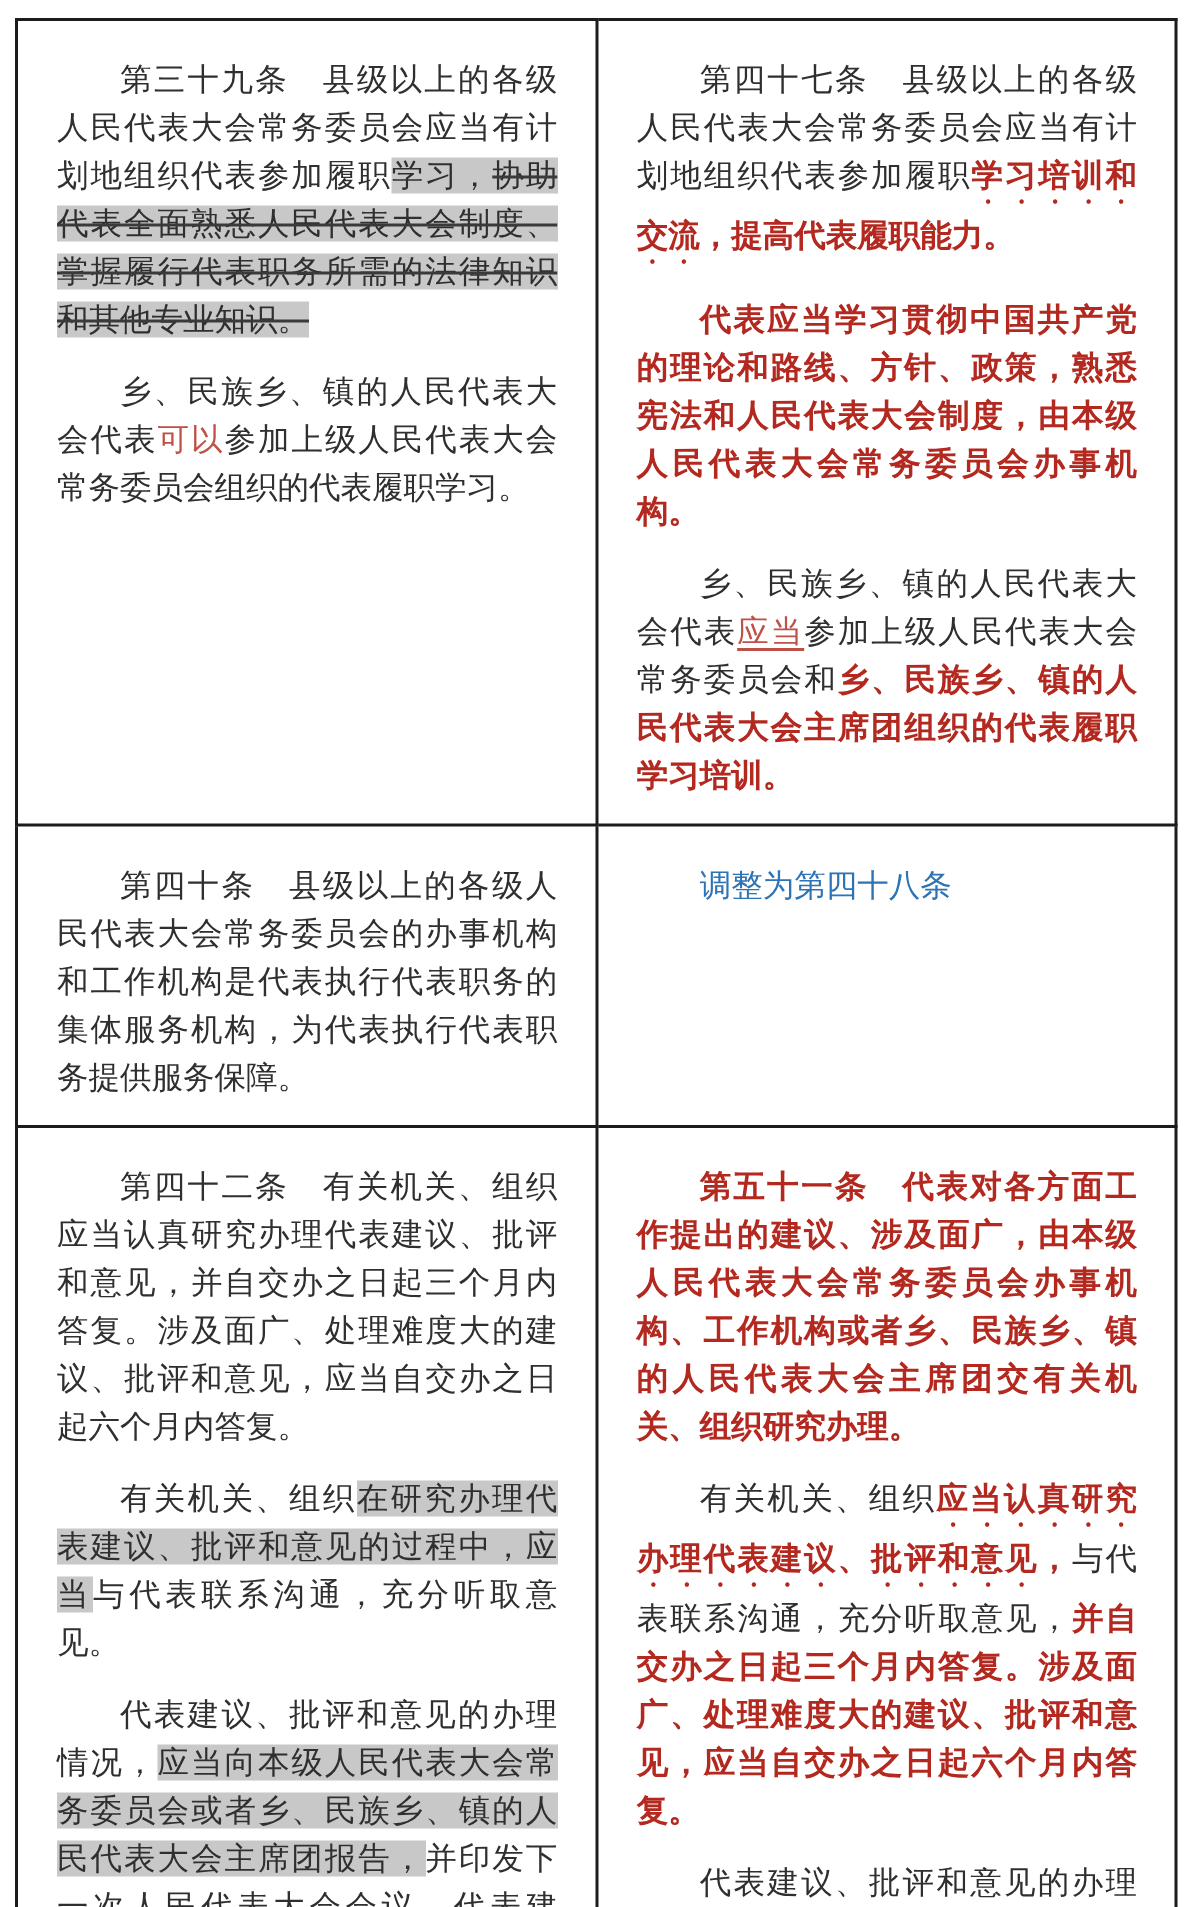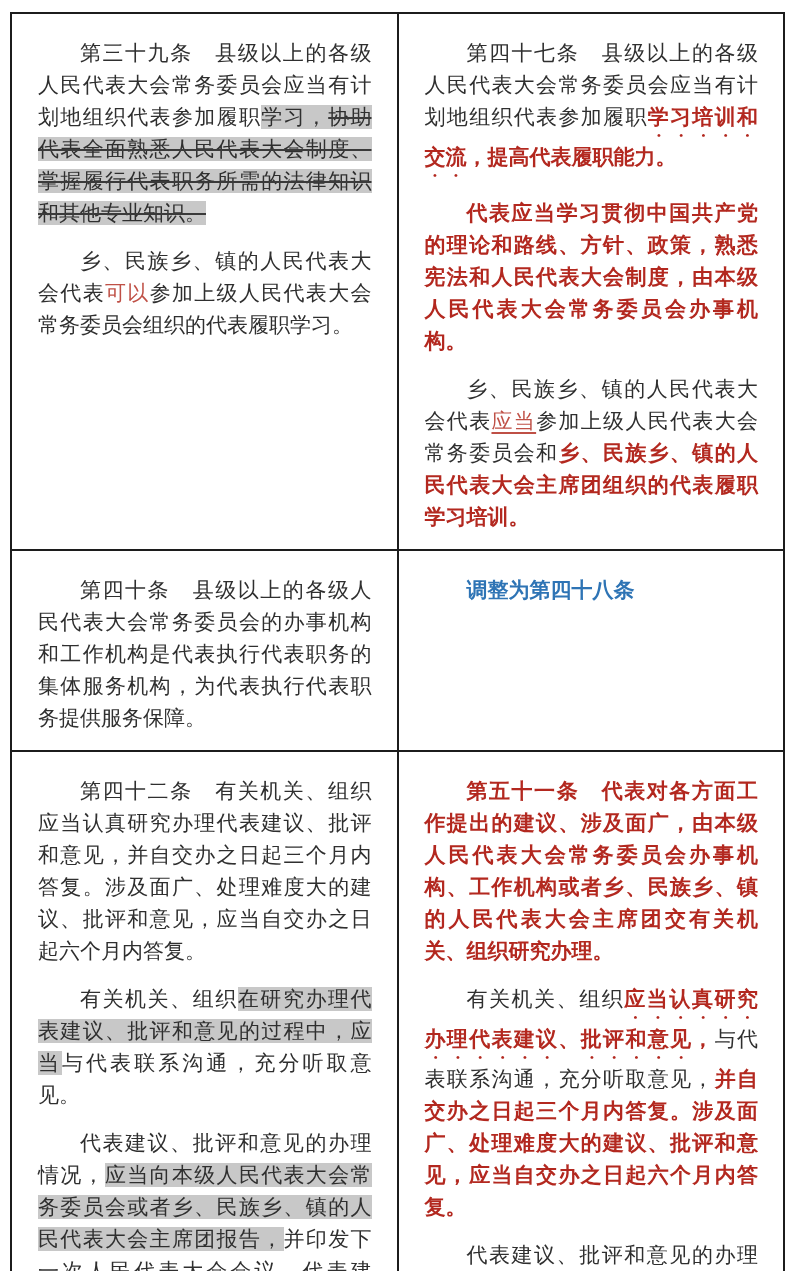--- a/index.html
+++ b/index.html
@@ -56,21 +56,21 @@
     text-decoration-thickness:2px;
     text-underline-offset:4px;
   }
   .run-bd{
     color:var(--red_bold);font-weight:bold;
     -webkit-text-emphasis:filled dot var(--red_bold);
     -webkit-text-emphasis-position:under;
     text-emphasis:filled dot var(--red_bold);
     text-emphasis-position:under right;
   }
-  .run-blue{color:var(--blue);font-weight:bold;}
+  .run-blue{color:var(--blue);font-weight:normal;}
 </style>
 </head>
 <body>
 
 <div class="doc-wrap">
   <table class="cmp">
     <tbody>
         <tr>
           <td>
             <p class="para"><span class="run-n">第三十九条　县级以上的各级人民代表大会常务委员会应当有计划地组织代表参加履职</span><span class="run-hl">学习，</span><span class="run-hls">协助代表全面熟悉人民代表大会制度、掌握履行代表职务所需的法律知识和其他专业知识。</span></p>

